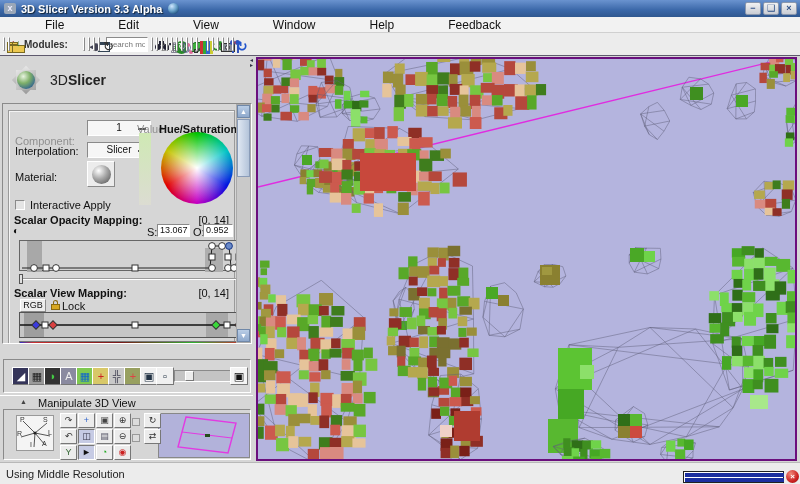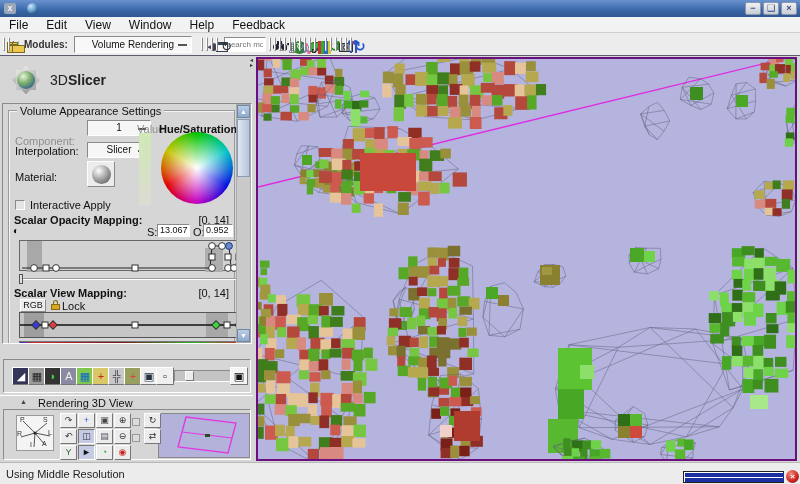--- a/index.html
+++ b/index.html
@@ -13,21 +13,21 @@
     color:#eef;font-size:9px;line-height:10px;text-align:center;font-weight:bold;}
   .title-text{color:#fff;font-weight:bold;font-size:11px;text-shadow:1px 1px 1px #123;}
   .title-logo{width:11px;height:11px;border-radius:50%;margin-left:6px;
     background:radial-gradient(circle at 35% 30%,#cfe6ff,#67a0c8 45%,#2b5d8a 75%,#184060);}
   .win-buttons{position:absolute;right:3px;top:2px;display:flex;gap:2px;}
   .win-btn{width:16px;height:13px;background:linear-gradient(#f2f2f2,#c9ccd4);border:1px solid #8a97ad;
     border-radius:2px;color:#2c4f86;font-size:9px;line-height:11px;text-align:center;font-weight:bold;}
   
   .menubar{position:absolute;left:0;top:17px;width:800px;height:16px;background:#f2f2f2;
     border-bottom:1px solid #d0d0d0;display:flex;align-items:center;font-size:12px;}
-  .menu-item{padding:0 9px;height:16px;line-height:16px;}
+  .menu-item{padding:0 9px;height:16px;line-height:16px;margin-left:36px;}
   
   .toolbar{position:absolute;left:0;top:33px;width:800px;height:23px;background:#ececec;
     border-bottom:1px solid #5f5a6e;display:flex;align-items:center;}
   .tbtn{position:relative;width:21px;height:21px;margin-left:3px;background:#ececec;
     border:1px solid;border-color:#fff #8a8a8a #8a8a8a #fff;flex:none;}
   .tsep{width:6px;flex:none;}
   .tlabel{font-size:10px;font-weight:bold;color:#333;margin:0 6px 0 14px;flex:none;}
   .combo{position:relative;width:118px;height:17px;background:#f8f8f8;flex:none;
     border:1px solid;border-color:#8a8a8a #fff #fff #8a8a8a;font-size:10px;
     text-align:center;line-height:15px;}
@@ -135,65 +135,61 @@
     color:#fff;font-size:8px;font-weight:bold;text-align:center;line-height:13px;}
   .ico{position:absolute;}
 </style>
 </head>
 <body>
 
 <div class="window">
 
   <div class="titlebar">
     <div class="title-ico">x</div>
+    <div class="title-text">3D Slicer Version 3.3 Alpha</div>
     <div class="title-logo"></div>
     <div class="win-buttons" id="win-controls">
         <div class="win-btn">−</div>
         <div class="win-btn">❑</div>
         <div class="win-btn">×</div>
       </div>
   </div>
 
   <div class="menubar" id="menubar">
       <div class="menu-item">File</div>
       <div class="menu-item">Edit</div>
       <div class="menu-item">View</div>
       <div class="menu-item">Window</div>
       <div class="menu-item">Help</div>
       <div class="menu-item">Feedback</div>
     </div>
 
   <div class="toolbar" id="toolbar">
     <span id="tb-file"><span class="tbtn"><span class="ico" style="left:3px;top:7px;width:13px;height:8px;background:#ecc850;border:1px solid #7a6a20"></span><span class="ico" style="left:3px;top:4px;width:6px;height:3px;background:#ecc850;border:1px solid #7a6a20"></span><span class="ico" style="left:7px;top:0;font-size:9px;color:#a33">↑</span></span><span class="tbtn"><span class="ico" style="left:3px;top:7px;width:13px;height:8px;background:#ecc850;border:1px solid #7a6a20"></span><span class="ico" style="left:3px;top:4px;width:6px;height:3px;background:#ecc850;border:1px solid #7a6a20"></span><span class="ico" style="left:7px;top:0;font-size:9px;color:#272">↓</span></span></span>
     <span class="tlabel">Modules:</span>
-    <span class="combo">
-      <span>Volume Rendering</span>
-      <span class="dash"></span>
-    </span>
     <span class="tsep"></span>
     <span id="tb-nav"><span class="tbtn"><span class="ico" style="left:5px;top:2px;font-size:11px;color:#445">◀</span></span><span class="tbtn"><span class="ico" style="left:6px;top:2px;font-size:11px;color:#445">▶</span></span><span class="tbtn"><span class="ico" style="left:4px;top:4px;width:12px;height:10px;background:#f8f8f8;border:1px solid #345"></span><span class="ico" style="left:4px;top:4px;width:12px;height:3px;background:#345"></span></span><span class="tbtn"><span class="ico" style="left:4px;top:1px;font-size:13px;color:#333">↻</span></span></span>
     <input class="searchbox" placeholder="search modules" style="">
     <span id="tb-mod"><span class="tbtn"><span class="ico" style="left:3px;top:6px;width:6px;height:6px;border-radius:50%;background:#223;box-shadow:8px 0 0 #223"></span><span class="ico" style="left:7px;top:3px;width:5px;height:4px;background:#223"></span></span><span class="tbtn"><span class="ico" style="left:3px;top:0;font-size:14px;color:#444;font-weight:bold">⌂</span></span><span class="tbtn"><span class="ico" style="left:4px;top:2px;font-size:12px;color:#223;font-weight:bold">∴</span></span><span class="tbtn"><span class="ico" style="left:3px;top:1px;font-size:13px;color:#667">▦</span></span><span class="tbtn"><span class="ico" style="left:3px;top:3px;width:13px;height:13px;border-radius:50%;background:#2a8a2a"></span><span class="ico" style="left:6px;top:3px;font-size:10px;color:#fff">↻</span></span><span class="tbtn"><span class="ico" style="left:3px;top:1px;font-size:13px;color:#558">◍</span></span><span class="tbtn"><span class="ico" style="left:4px;top:5px;width:4px;height:4px;border-radius:50%;background:#e06a9a;box-shadow:7px 2px 0 #e06a9a,3px 7px 0 #e06a9a"></span></span><span class="tbtn"><span class="ico" style="left:4px;top:4px;width:11px;height:10px;background:#3fae3f;border-radius:5px 2px 5px 2px;border:1px solid #1c6a1c"></span></span><span class="tbtn"><span class="ico" style="left:3px;top:8px;width:15px;height:2px;background:#444;transform:rotate(-35deg)"></span><span class="ico" style="left:2px;top:11px;width:4px;height:4px;background:#888;border:1px solid #333"></span><span class="ico" style="left:13px;top:3px;width:4px;height:4px;background:#888;border:1px solid #333"></span></span><span class="tbtn"><span class="ico" style="left:3px;top:3px;width:13px;height:13px;background:#223;background-image:linear-gradient(90deg,#c33 25%,#3a3 25%,#3a3 50%,#36c 50%,#36c 75%,#cc3 75%)"></span></span></span>
     <span class="tsep"></span>
     <span id="tb-act"><span class="tbtn"><span class="ico" style="left:3px;top:0;font-size:14px;color:#2a8a2a;font-weight:bold">↺</span></span><span class="tbtn"><span class="ico" style="left:3px;top:0;font-size:14px;color:#2a8a2a;font-weight:bold">↻</span></span><span class="tbtn"><span class="ico" style="left:3px;top:5px;width:14px;height:9px;background:#8a8f9a;border:1px solid #333"></span><span class="ico" style="left:7px;top:7px;width:5px;height:5px;border-radius:50%;background:#dde;border:1px solid #333"></span></span><span class="tbtn"><span class="ico" style="left:7px;top:2px;width:5px;height:5px;border-radius:50%;background:#3355bb"></span><span class="ico" style="left:9px;top:7px;width:2px;height:8px;background:#3355bb"></span></span><span class="tbtn"><span class="ico" style="left:7px;top:2px;width:5px;height:5px;border-radius:50%;background:#3355bb"></span><span class="ico" style="left:9px;top:7px;width:2px;height:8px;background:#3355bb"></span><span class="ico" style="left:4px;top:0px;font-size:8px;color:#c33">×</span></span><span class="tbtn"><span class="ico" style="left:3px;top:0;font-size:14px;color:#2255cc;font-weight:bold">↻</span></span></span>
   </div>
 
   <div class="main">
     <div class="panel">
 
       <div class="logo-star">
         <div class="logo-d1"></div>
           <div class="logo-d2"></div>
           <div class="logo-ball"></div>
       </div>
       <div class="logo-text"><span>3D</span><b>Slicer</b></div>
 
       <div class="scrollframe">
         <div class="groupbox">
-          <div class="legend">Volume Appearance Settings</div>
 
           <div class="flabel dis" style="left:6px;top:24px">Component:</div>
           <div class="fcombo" style="left:78px;top:9px;width:64px">
             <span>1</span>
             <span class="dash"></span>
           </div>
 
           <div class="flabel" style="left:6px;top:34px">Interpolation:</div>
           <div class="fcombo" style="left:78px;top:31px;width:64px">
             <span>Slicer</span>
@@ -297,21 +293,21 @@
           <div class="mini" style="left: 88px; top: 7px; background: rgb(216, 200, 104); color: rgb(204, 34, 34);">+</div>
           <div class="mini" style="left: 104px; top: 7px; background: rgb(200, 200, 200); color: rgb(68, 68, 85);">╬</div>
           <div class="mini" style="left: 120px; top: 7px; background: rgb(152, 160, 96); color: rgb(221, 68, 68);">+</div>
           <div class="mini" style="left: 136px; top: 7px; background: rgb(240, 240, 240); color: rgb(34, 51, 68);">▣</div>
           <div class="mini" style="left: 152px; top: 7px; background: rgb(240, 240, 240); color: rgb(34, 51, 68);">▫</div>
           <div class="mini" style="left: 226px; top: 7px; background: rgb(244, 244, 244);">▣</div>
         </div>
 
       <div class="sechdr" style="top:339px">
         <span class="arr">▲</span>
-        <span class="txt">Rendering 3D View</span>
+        <span class="txt">Manipulate 3D View</span>
       </div>
       <div class="secframe" style="left:3px;top:353px;width:248px;height:51px" id="v3d-frame">
         <div class="compass" id="compass">
           <svg width="36" height="34">
             <line x1="18" y1="17" x2="6" y2="5" stroke="#555" stroke-width="1"></line>
             <line x1="18" y1="17" x2="30" y2="7" stroke="#555" stroke-width="1"></line>
             <line x1="18" y1="17" x2="33" y2="20" stroke="#555" stroke-width="1"></line>
             <line x1="18" y1="17" x2="28" y2="29" stroke="#555" stroke-width="1"></line>
             <line x1="18" y1="17" x2="17" y2="31" stroke="#555" stroke-width="1"></line>
             <line x1="18" y1="17" x2="4" y2="21" stroke="#555" stroke-width="1"></line>

